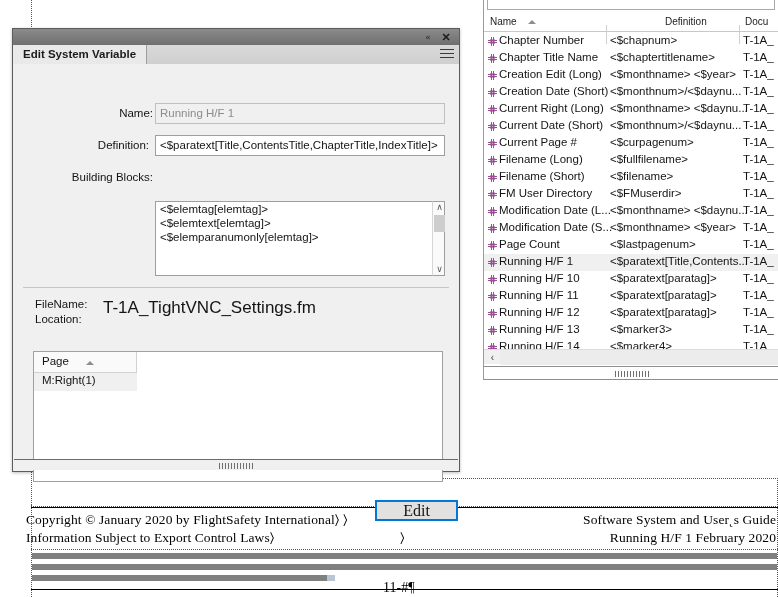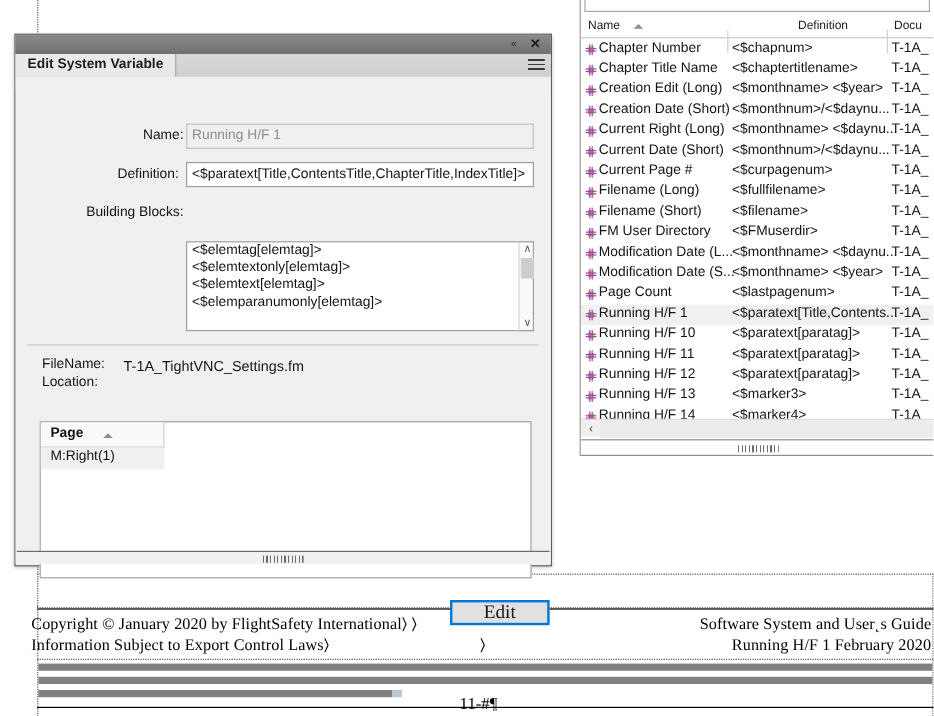--- a/index.html
+++ b/index.html
@@ -185,31 +185,31 @@
     position:absolute; left:0; width:13px; height:11px;
     text-align:center; font-size:9px; color:#5a5a5a; line-height:11px;
   }
   #bb-scroll .thumb {
     position:absolute; left:1px; top:13px; width:11px; height:17px; background:#cdcdcd;
   }
 
   #dlg-sep { position:absolute; left:10px; top:223px; width:426px; height:1px; background:#c6c6c6; }
 
   .meta-label { position:absolute; font-size:11.5px; color:#141414; }
-  .meta-value { position:absolute; font-size:12px; color:#141414; }
+  .meta-value { position:absolute; font-size:17px; color:#141414; }
 
   #page-list {
     position:absolute; left:20px; top:287px; width:410px; height:131px;
     background:#ffffff; border:1px solid #a0a0a0;
   }
   #pl-header {
     position:absolute; left:0; top:0; width:103px; height:21px;
     background:#fafafa; border-right:1px solid #d2d2d2; border-bottom:1px solid #d2d2d2;
   }
-  #pl-header .lbl { position:absolute; left:8px; top:3px; font-size:11.5px; color:#141414;font-weight:bold; }
+  #pl-header .lbl { position:absolute; left:8px; top:3px; font-size:11.5px; color:#141414; }
   #pl-header .caret {
     position:absolute; left:52px; top:9px; width:0;height:0;
     border-left:4px solid transparent;border-right:4px solid transparent;
     border-bottom:4px solid #8e8e8e;
   }
   #pl-row {
     position:absolute; left:0; top:21px; width:103px; height:18px;
     background:#f0f0f0;
   }
   #pl-row .lbl { position:absolute; left:8px; top:1px; font-size:11.5px; color:#141414; }
@@ -534,21 +534,20 @@
 
       <div class="fld-label" style="left:40px; top:43px; width:100px;">Name:</div>
       <div class="txtbox readonly" style="left:142px; top:39px; width:290px; height:21px;">Running H/F 1</div>
 
       <div class="fld-label" style="left:36px; top:75px; width:100px;">Definition:</div>
       <div class="txtbox" style="left:142px; top:71px; width:290px; height:21px;">&lt;$paratext[Title,ContentsTitle,ChapterTitle,IndexTitle]&gt;</div>
 
       <div class="fld-label" style="left:22px; top:107px; width:118px;">Building Blocks:</div>
       <div id="bb-list">
           <div class="bb-item">&lt;$elemtag[elemtag]&gt;</div>
-          <div class="bb-item">&lt;$elemtextonly[elemtag]&gt;</div>
           <div class="bb-item">&lt;$elemtext[elemtag]&gt;</div>
           <div class="bb-item">&lt;$elemparanumonly[elemtag]&gt;</div>
         </div>
       <div id="bb-scroll">
         <div class="arr" style="top:0;">∧</div>
         <div class="thumb"></div>
         <div class="arr" style="bottom:0;">∨</div>
       </div>
 
       <div id="dlg-sep"></div>

